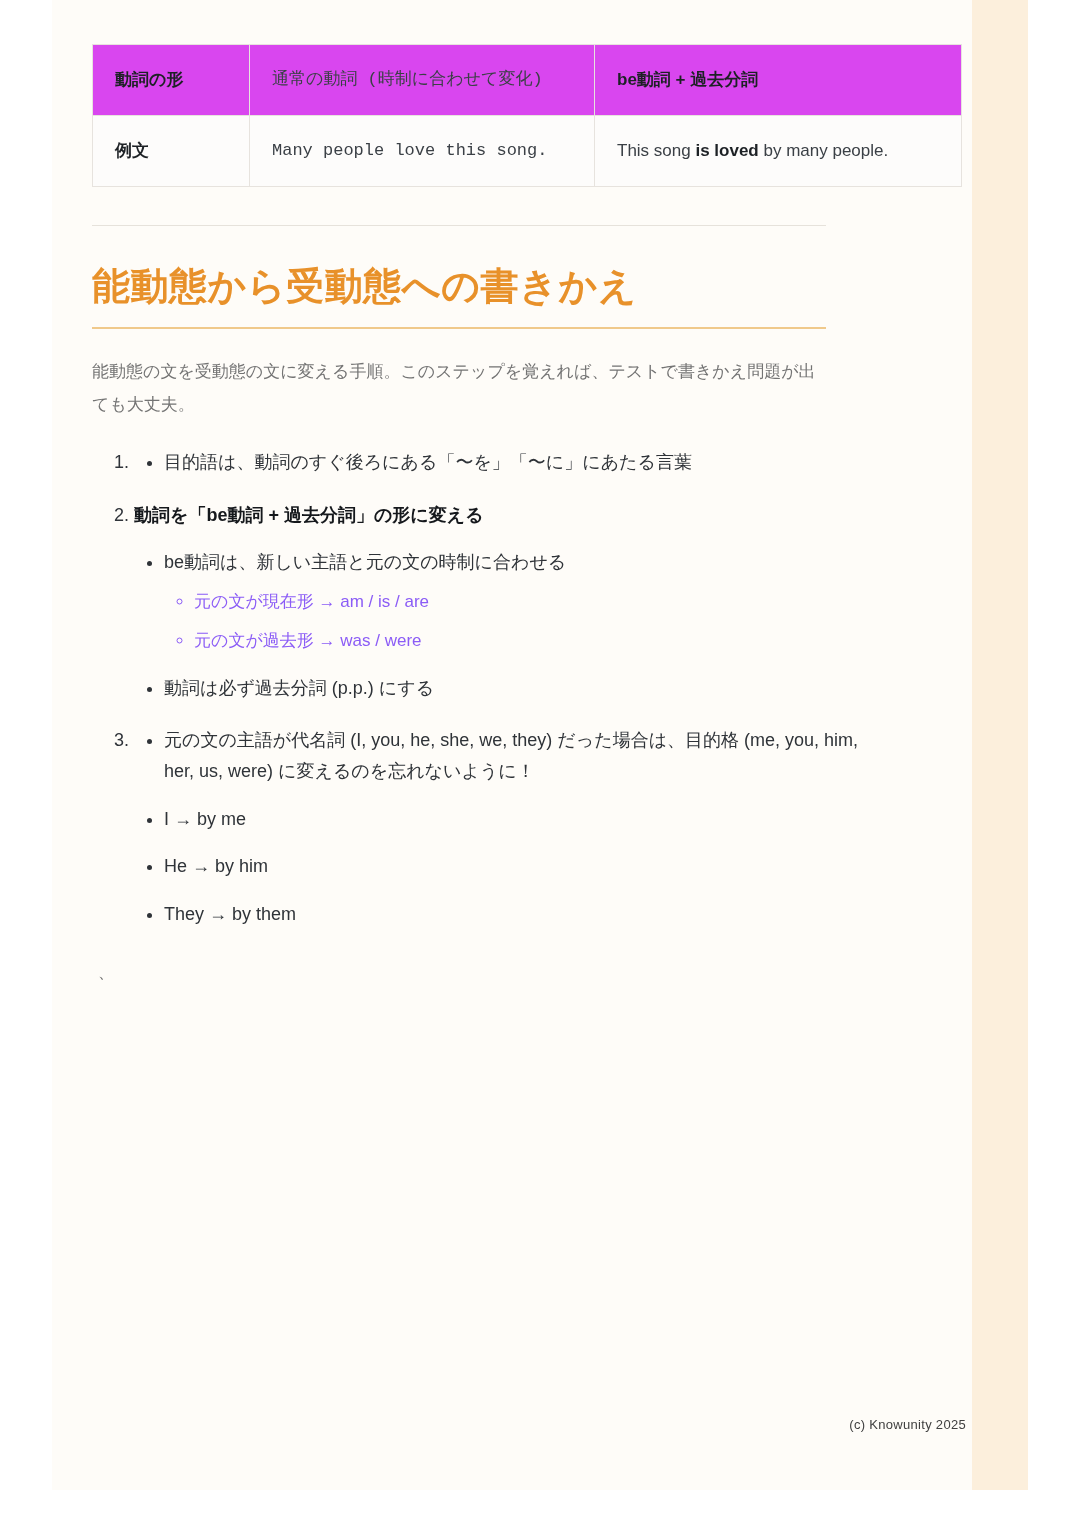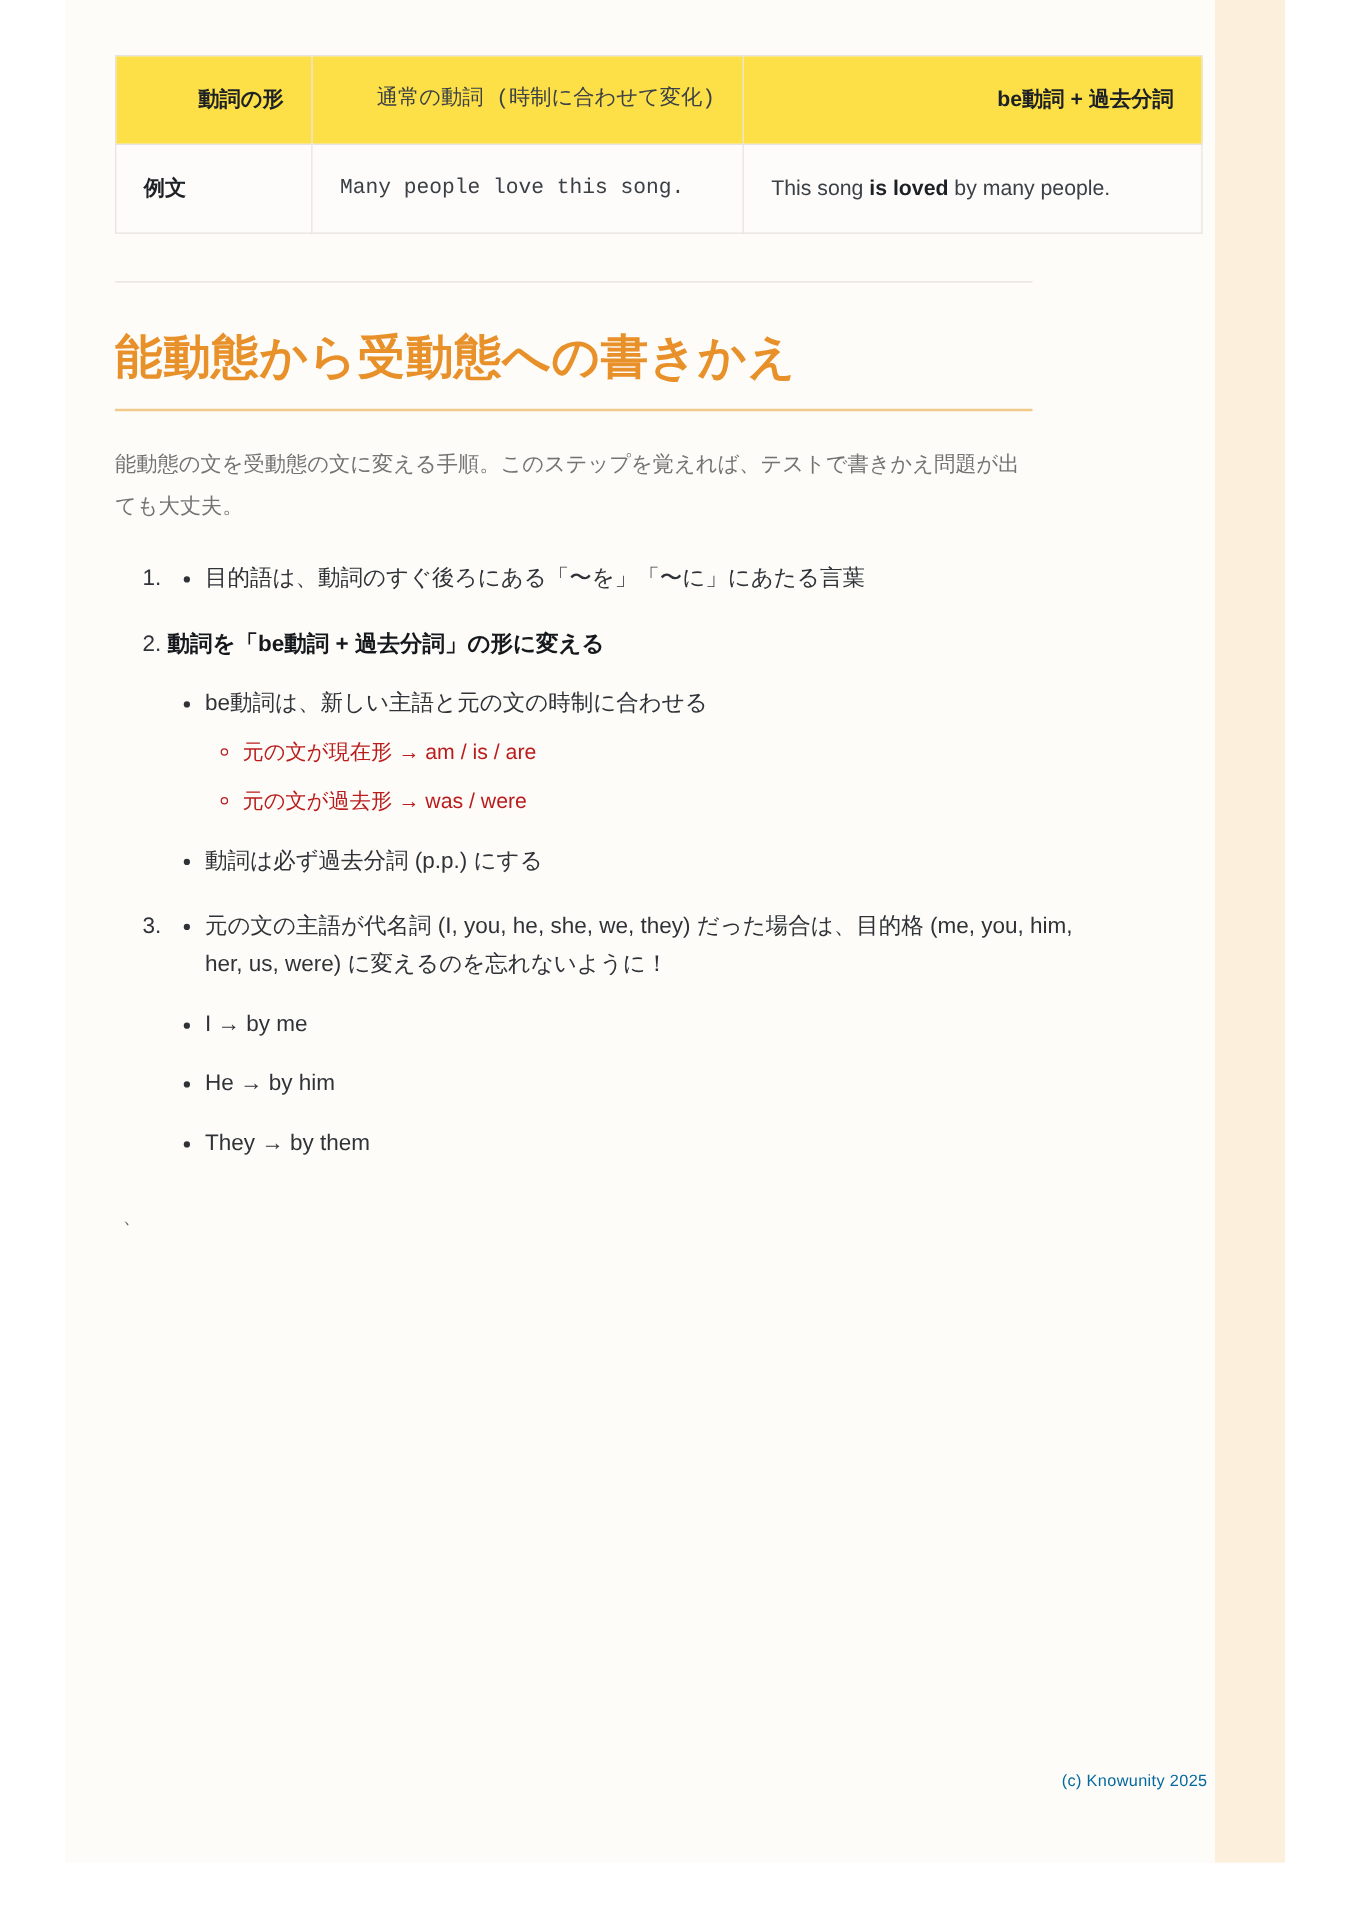--- a/index.html
+++ b/index.html
@@ -71,22 +71,21 @@
   table.compare td.col-active {
     width: 300px;
     color: #3b4046;
     font-family: Liberation Mono, monospace;
   }
   table.compare td.col-passive {
     width: 322px;
     color: #3b4046;
   }
   table.compare tr.row-form td {
-    background: #fde047;
-    text-align: right;
+    background: #d946ef;
   }
   table.compare td b {
     font-weight: bold;
     color: #1d2125;
   }
 
   .divider {
     margin-top: 38px;
     width: 734px;
     height: 1px;
@@ -149,34 +148,34 @@
   }
   ul.subsub {
     margin: 8px 0 0 0;
     padding-left: 30px;
     list-style-type: circle;
   }
   ul.subsub > li {
     margin-top: 10px;
     font-size: 17px;
     line-height: 1.7;
-    color: #b91c1c;
+    color: #8b5cf6;
   }
   .tick {
     margin: 34px 0 0 6px;
     font-size: 16px;
     color: #6a6a6a;
   }
 
   .footer-credit {
     position: absolute;
     right: 62px;
     bottom: 58px;
     font-size: 13px;
-    color: #0369a1;
+    color: #404040;
     letter-spacing: 0.3px;
   }
 </style>
 </head>
 <body>
 
 <div class="page">
   <div class="page-inner"></div>
   <div class="strip"></div>
 

